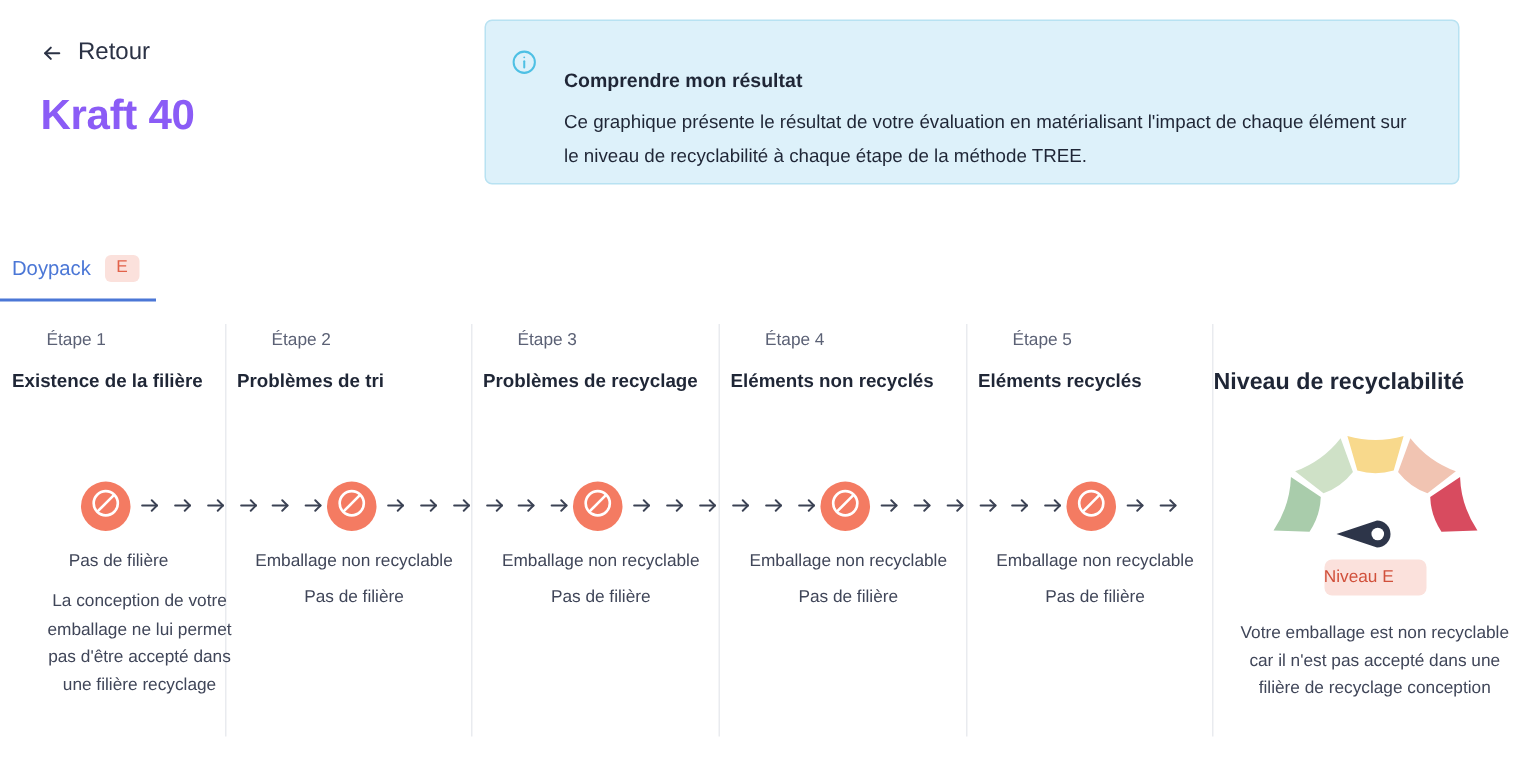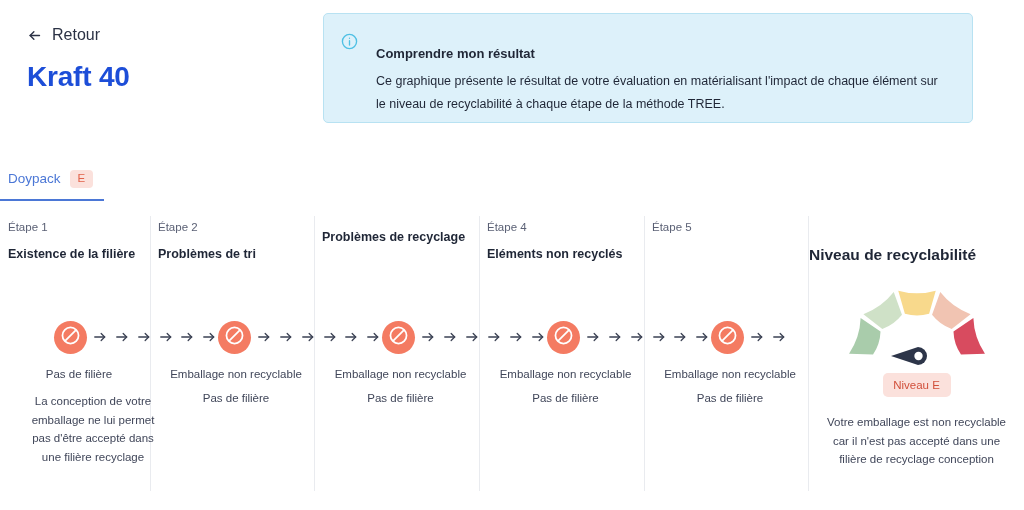--- a/index.html
+++ b/index.html
@@ -34,21 +34,21 @@
     width: 15px;
     height: 15px;
     display: block;
     color: #2b3245;
   }
   #page-title {
     padding-left: 27px;
     margin-top: 17px;
     font-size: 28px;
     font-weight: bold;
-    color: #1d4ed8;
+    color: #8b5cf6;
     letter-spacing: -0.2px;
   }
 
   
   #info-banner {
     position: absolute;
     left: 323px;
     top: 13px;
     width: 650px;
     height: 110px;
@@ -138,20 +138,21 @@
   }
   .step-col {
     position: absolute;
     top: 0;
     height: 275px;
   }
   .step-num {
     font-size: 11.5px;
     color: #5b6175;
     padding-top: 5px;
+    margin-left: 23px;
   }
   .step-name {
     font-size: 12.5px;
     font-weight: bold;
     color: #1f2636;
     padding-top: 14px;
   }
   .step-result {
     position: absolute;
     top: 152px;
@@ -222,21 +223,21 @@
   #gauge-wrap {
     position: relative;
     width: 150px;
     height: 85px;
     margin: 16px auto 0 auto;
   }
   #gauge-wrap svg { display: block; }
   #gauge-badge {
     margin: 8px auto 0 auto;
     width: 68px;
-    text-align: center;
+    text-align: left;
     font-size: 11.5px;
     color: #d1503b;
     background: #fbe1dc;
     border-radius: 5px;
     padding: 6px 0;
   }
   #gauge-desc {
     text-align: center;
     font-size: 11.5px;
     line-height: 1.62;
@@ -304,38 +305,40 @@
   <div class="step-col" style="left:158px; width:156px;">
     <div class="step-num">Étape 2</div>
     <div class="step-name">Problèmes de tri</div>
     <div class="step-result">
       <div>Emballage non recyclable</div>
       <div class="line2">Pas de filière</div>
     </div>
   </div>
 
   <div class="step-col" style="left:322px; width:157px;">
+    <div class="step-num">Étape 3</div>
     <div class="step-name">Problèmes de recyclage</div>
     <div class="step-result">
       <div>Emballage non recyclable</div>
       <div class="line2">Pas de filière</div>
     </div>
   </div>
 
   <div class="step-col" style="left:487px; width:157px;">
     <div class="step-num">Étape 4</div>
     <div class="step-name">Eléments non recyclés</div>
     <div class="step-result">
       <div>Emballage non recyclable</div>
       <div class="line2">Pas de filière</div>
     </div>
   </div>
 
   <div class="step-col" style="left:652px; width:156px;">
     <div class="step-num">Étape 5</div>
+    <div class="step-name">Eléments recyclés</div>
     <div class="step-result">
       <div>Emballage non recyclable</div>
       <div class="line2">Pas de filière</div>
     </div>
   </div>
 </div>
 
 <div id="track">
 
   <div class="node" style="left:54px;">

